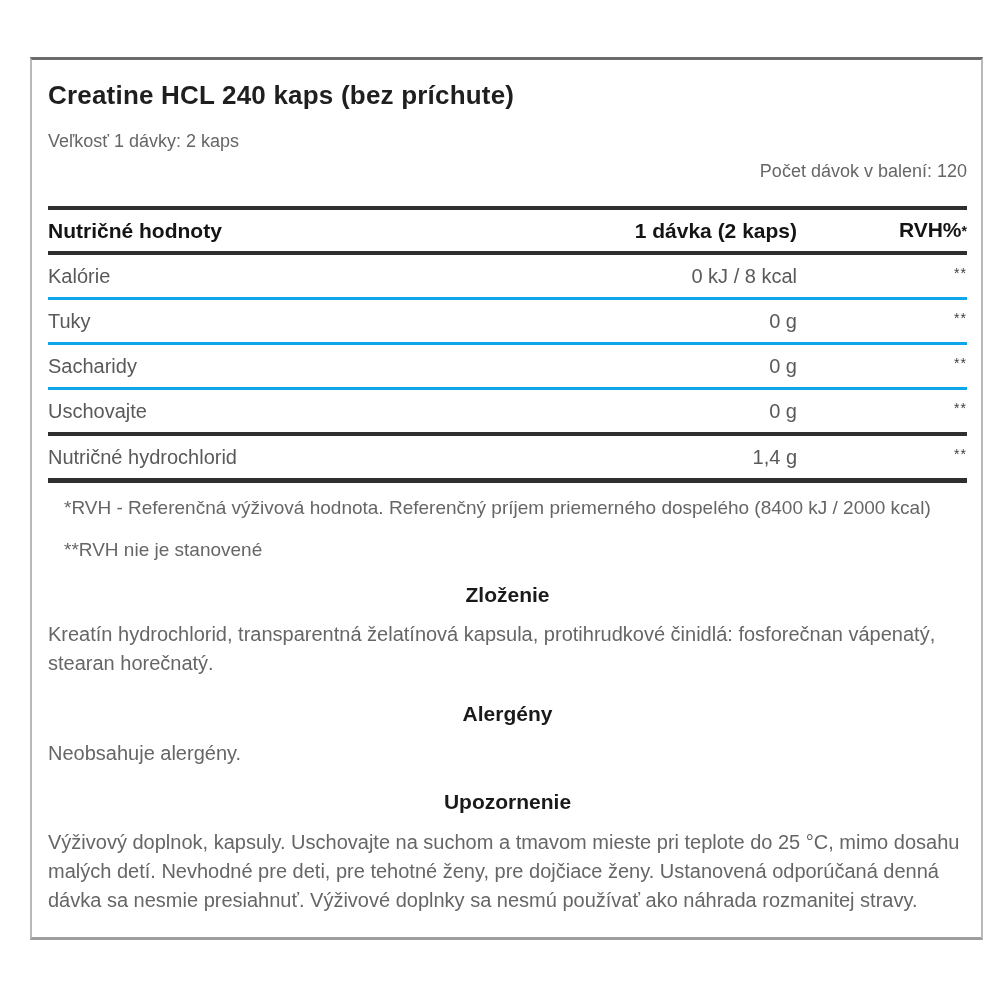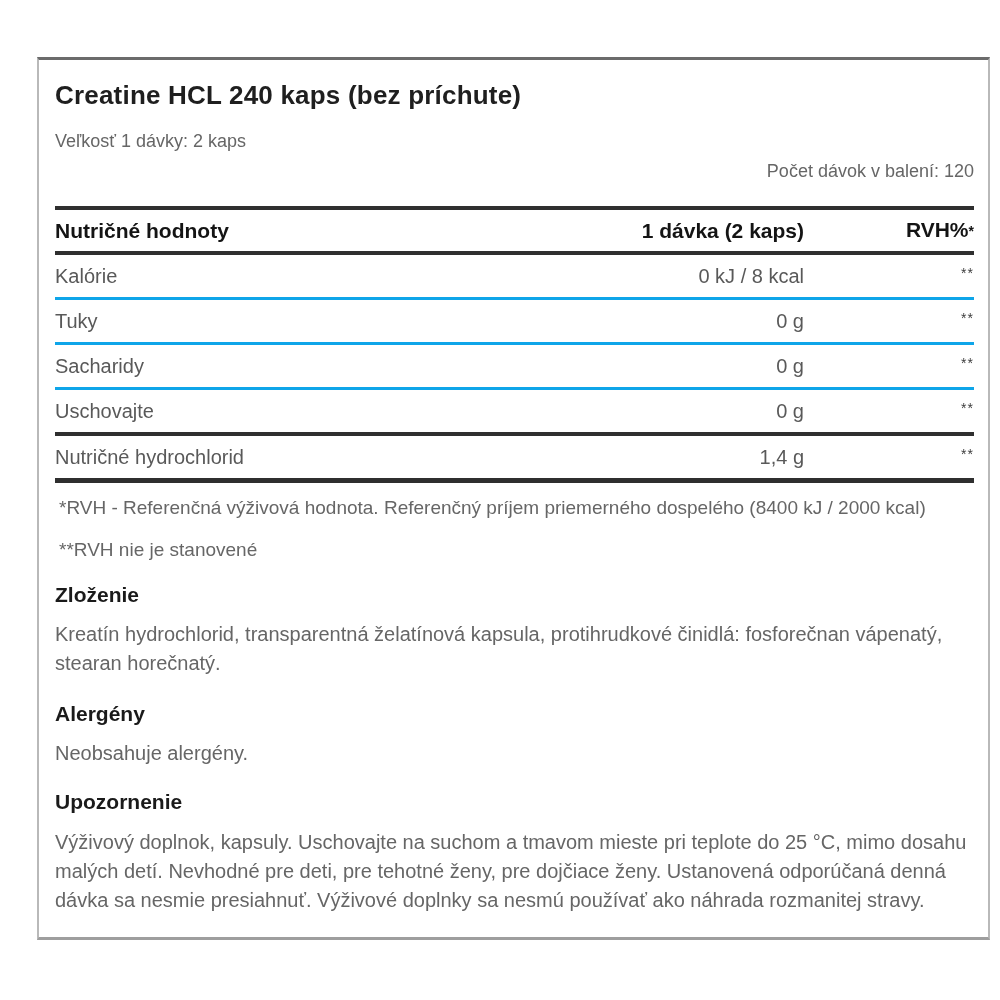--- a/index.html
+++ b/index.html
@@ -5,21 +5,21 @@
   html, body {
     margin: 0;
     padding: 0;
     width: 1000px;
     height: 1000px;
     background: #ffffff;
     font-family: "Liberation Sans", "DejaVu Sans", sans-serif;
   }
   .label-box {
     position: absolute;
-    left: 37px;
+    left: 30px;
     top: 57px;
     width: 953px;
     height: 883px;
     box-sizing: border-box;
     background: #ffffff;
     border: 2px solid #b9b9b9;
     border-top: 3px solid #6b6b6b;
     border-bottom: 3px solid #9e9e9e;
     padding: 20px 14px 0 16px;
     overflow: hidden;
@@ -74,34 +74,35 @@
   .sup {
     font-size: 14px;
     color: #3c3c3c;
     position: relative;
     top: -1px;
     letter-spacing: 1px;
   }
   th .sup { font-weight: bold; color: #141414; letter-spacing: 0; }
 
   .footnote {
-    margin: 4px;
+    margin: 16px;
     font-size: 19px;
     line-height: 26px;
     color: #666666;
   }
   .footnote.first  { margin-top: 12px; }
   .footnote.second { margin-top: 16px; }
 
   .section-heading {
-    margin: 0;
+    margin: 8px;
     font-size: 21px;
     line-height: 24px;
     font-weight: bold;
     color: #1a1a1a;
+    text-align: center;
   }
   .section-body {
     margin: 0;
     font-size: 20px;
     line-height: 29px;
     color: #666666;
   }
   .mt-ingredients-h { margin-top: 20px; }
   .mt-ingredients-b { margin-top: 13px; }
   .mt-allergens-h   { margin-top: 24px; }

